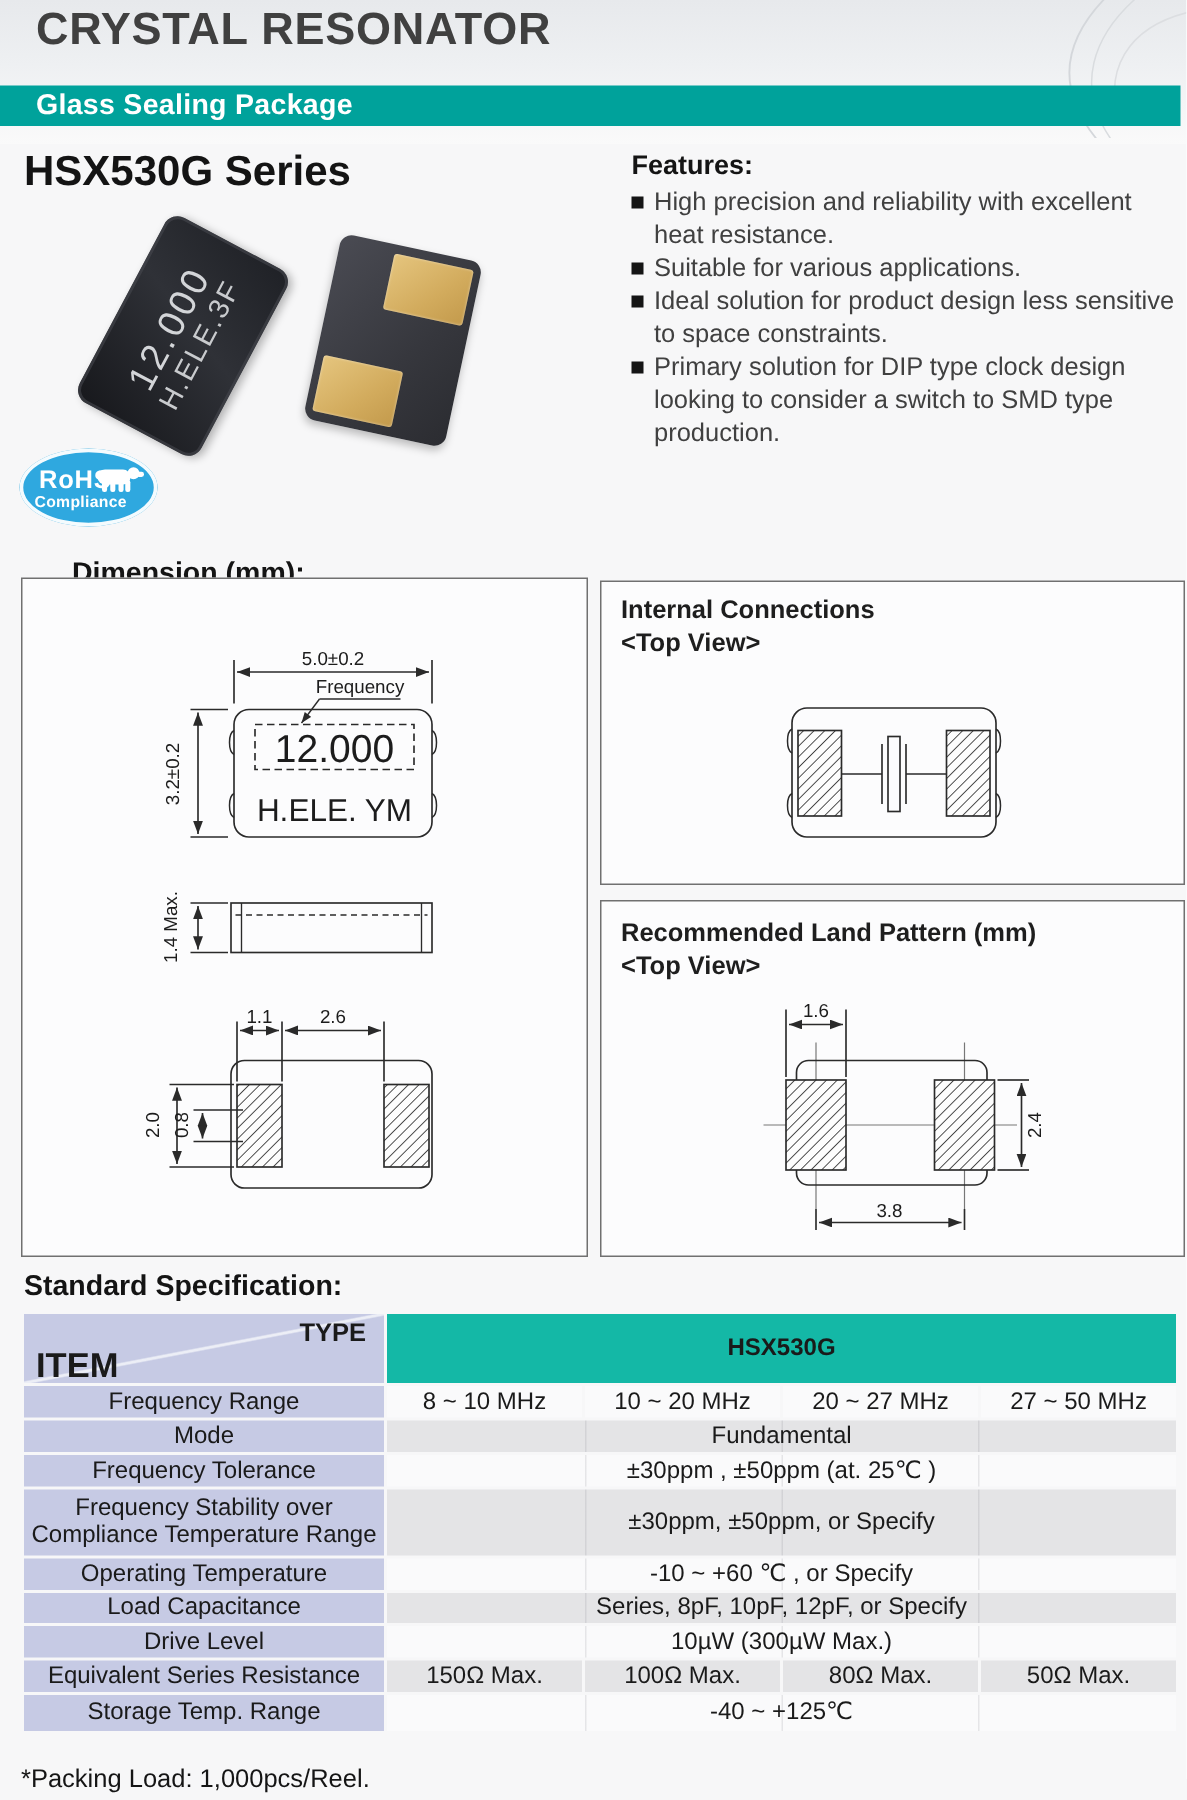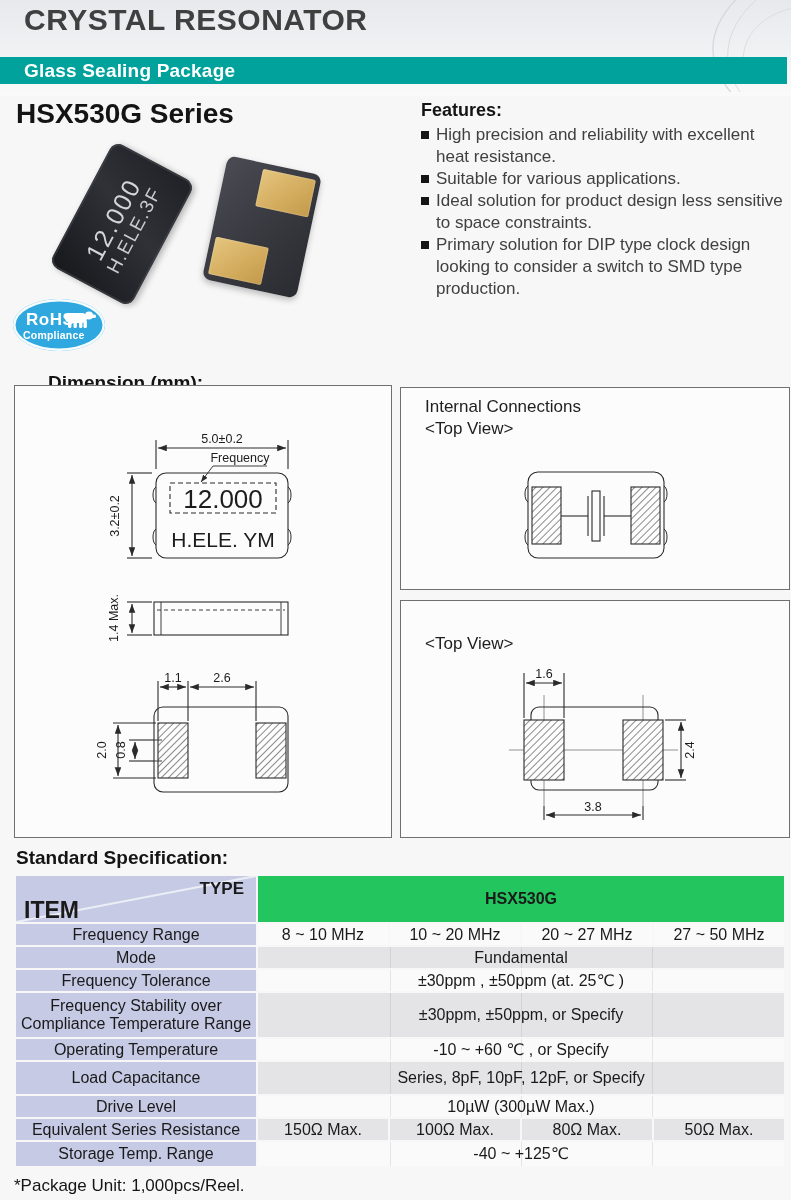--- a/index.html
+++ b/index.html
@@ -42,21 +42,21 @@
   .bear{position:absolute;right:7px;top:8px;}
 
   
   .features{position:absolute;left:421px;top:100px;width:366px;}
   .features .fh{font-size:18px;font-weight:bold;margin-bottom:3px;color:#141414;}
   .feat-item{position:relative;padding-left:15px;font-size:17px;line-height:22px;color:#404040;}
   .feat-item .sq{position:absolute;left:0;top:7px;width:8px;height:8px;background:#151515;}
 
   .sec-head{position:absolute;font-size:19px;font-weight:bold;color:#141414;}
   .box{position:absolute;background:#fcfcfd;border:1.4px solid #707070;box-sizing:border-box;}
-  .box-title{position:absolute;left:24px;font-size:17px;color:#1e1e1e;line-height:22px;white-space:nowrap;}
+  .box-title{position:absolute;left:13px;font-size:17px;color:#1e1e1e;line-height:22px;white-space:nowrap;font-weight:bold;}
 
   svg text{font-family:"Liberation Sans","DejaVu Sans",sans-serif;fill:#1c1c1c;}
   .mono-note{position:absolute;left:14px;top:1176px;font-size:17px;color:#151515;}
 
   
   .spec-table{position:absolute;left:14px;top:874px;border-collapse:separate;border-spacing:2px;
         table-layout:fixed;width:772px;}
   .spec-table td{text-align:center;vertical-align:middle;font-size:16px;line-height:18px;
         padding:1px 4px;color:#1a1a1a;}
   .lab{background:#c6cae4;}
@@ -66,21 +66,21 @@
         linear-gradient(rgba(120,120,130,.16),rgba(120,120,130,.16)),
         linear-gradient(rgba(120,120,130,.16),rgba(120,120,130,.16)),
         linear-gradient(rgba(120,120,130,.16),rgba(120,120,130,.16));
         background-size:1px 100%;background-position:25.1% 0,50.05% 0,75% 0;background-repeat:no-repeat;}
   .corner{position:relative;background:
         linear-gradient(to bottom right,rgba(255,255,255,0) calc(50% - 1.5px),
           #eceef6 calc(50% - .5px),#eceef6 calc(50% + .5px),rgba(255,255,255,0) calc(50% + 1.5px)),
         #c6cae4;}
   .corner .ct{position:absolute;top:4px;right:12px;font-size:17px;font-weight:bold;}
   .corner .ci{position:absolute;bottom:3px;left:8px;font-size:23px;font-weight:bold;text-align:center;}
-  .typecell{background:#22c55e;font-size:17px;font-weight:bold;}
+  .typecell{background:#14b8a6;font-size:17px;font-weight:bold;}
 </style>
 </head>
 <body>
 
 <div class="page">
 
   <div class="topgrad"></div>
   <svg class="swirls" width="140" height="92" viewBox="0 0 140 92">
     <path d="M95,-10 C55,25 52,60 82,95" fill="none" stroke="#d4d7db" stroke-width="1.2"></path>
     <path d="M120,-12 C72,22 66,62 92,96" fill="none" stroke="#d9dcdf" stroke-width="1"></path>
@@ -232,20 +232,21 @@
         <line x1="160" y1="128" x2="187" y2="128"></line>
         <line x1="203" y1="128" x2="230" y2="128"></line>
         <line x1="187" y1="108" x2="187" y2="148"></line>
         <line x1="203" y1="108" x2="203" y2="148"></line>
         <rect x="191" y="103" width="8" height="50"></rect>
       </g>
     </svg>
   </div>
 
   <div class="box" style="left:400px;top:600px;width:390px;height:238px;">
+    <div class="box-title" style="top:10px;">Recommended Land Pattern (mm)</div>
     <div class="box-title" style="top:32px;">&lt;Top View&gt;</div>
     <svg width="387" height="235" viewBox="0 0 387 235">
       <defs>
         <pattern id="h3" width="5" height="5" patternUnits="userSpaceOnUse" patternTransform="rotate(45)">
           <rect width="5" height="5" fill="#fdfdfd"></rect>
           <line x1="0" y1="0" x2="0" y2="5" stroke="#3c3c3c" stroke-width="1.2"></line>
         </pattern>
       </defs>
       <g stroke="#777777" stroke-width="0.8" fill="none">
         <line x1="108" y1="149" x2="277" y2="149"></line>
@@ -306,21 +307,21 @@
         <td class="v-w sep4" colspan="4">±30ppm , ±50ppm (at. 25℃ )</td>
       </tr>
       <tr style="height:44px">
         <td class="lab">Frequency Stability over Compliance Temperature Range</td>
         <td class="v-g sep4" colspan="4">±30ppm, ±50ppm, or Specify</td>
       </tr>
       <tr style="height:21px">
         <td class="lab">Operating Temperature</td>
         <td class="v-w sep4" colspan="4">-10 ~ +60 ℃ , or Specify</td>
       </tr>
-      <tr style="height:32px">
+      <tr style="height:20px">
         <td class="lab">Load Capacitance</td>
         <td class="v-g sep4" colspan="4">Series, 8pF, 10pF, 12pF, or Specify</td>
       </tr>
       <tr style="height:21px">
         <td class="lab">Drive Level</td>
         <td class="v-w sep4" colspan="4">10µW (300µW Max.)</td>
       </tr>
       <tr style="height:21px">
         <td class="lab">Equivalent Series Resistance</td>
         <td class="v-g">150Ω Max.</td>
@@ -328,15 +329,15 @@
         <td class="v-g">80Ω Max.</td>
         <td class="v-g">50Ω Max.</td>
       </tr>
       <tr style="height:24px">
         <td class="lab">Storage Temp. Range</td>
         <td class="v-w sep4" colspan="4">-40 ~ +125℃</td>
       </tr>
     </tbody>
   </table>
 
-  <div class="mono-note">*Package Unit: 1,000pcs/Reel.</div>
+  <div class="mono-note">*Packing Load: 1,000pcs/Reel.</div>
 
 </div>
 
 </body></html>

